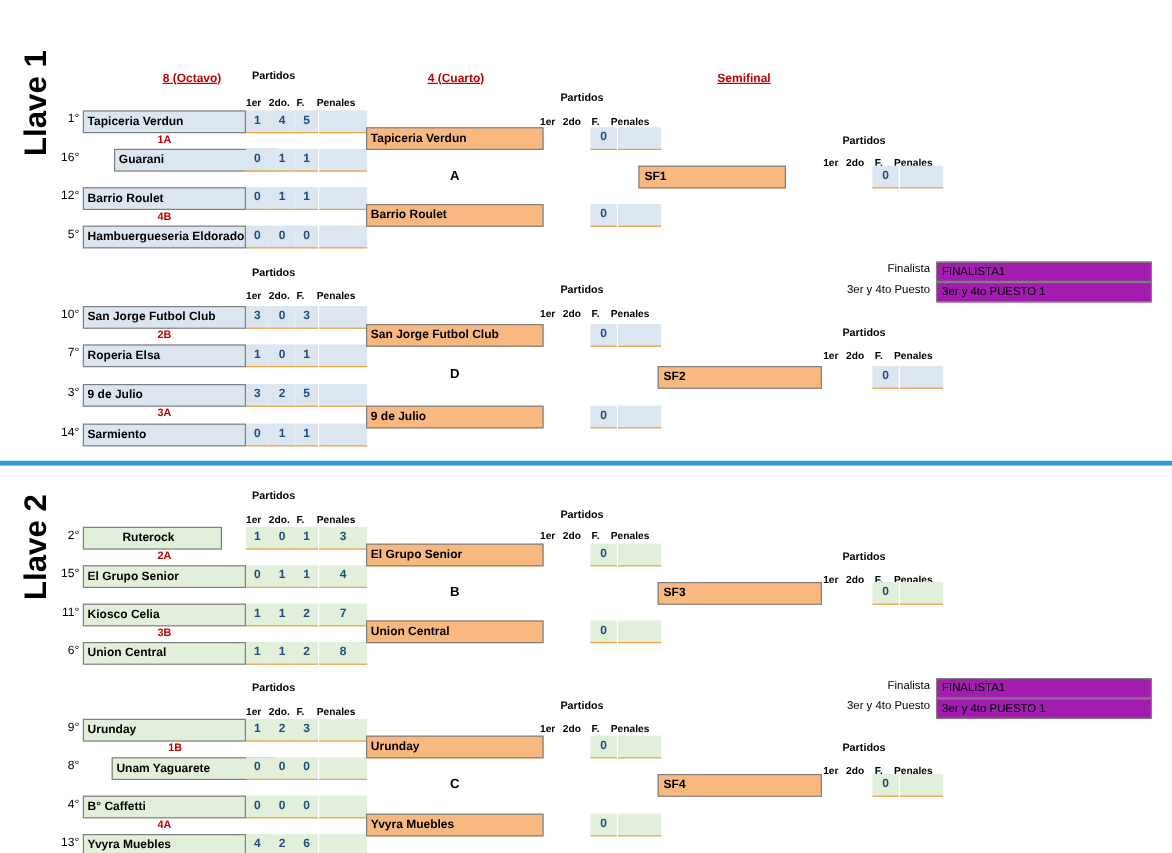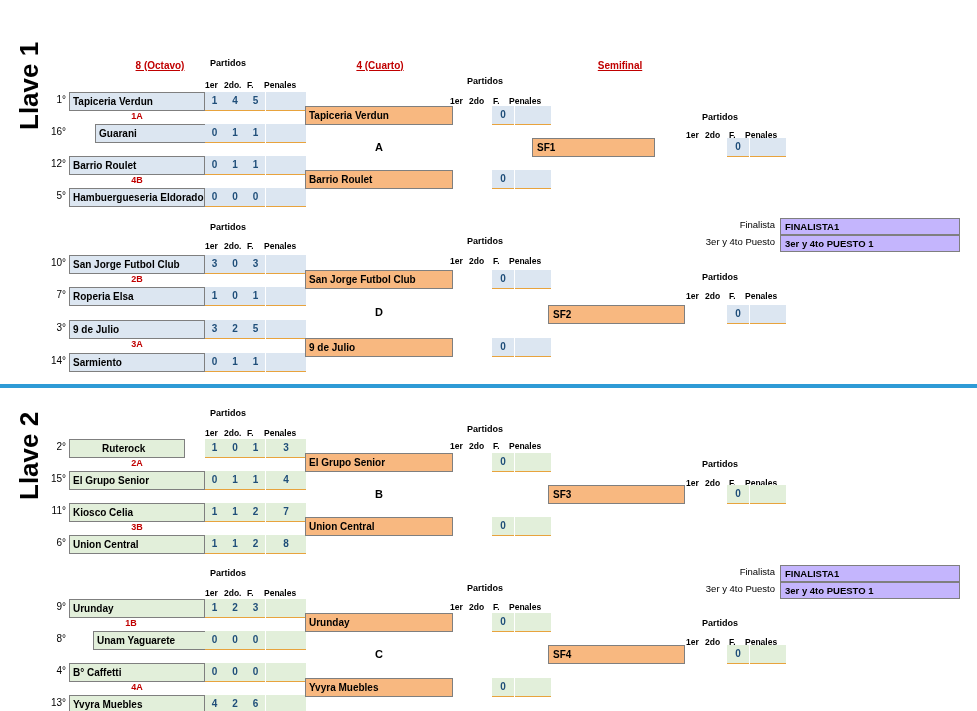--- a/index.html
+++ b/index.html
@@ -72,22 +72,22 @@
     font-size:10px;font-weight:bold;color:#1F4E79;text-align:center;
     background:#DCE6F1;border-bottom:1.5px solid #E8A33D;
   }
   .pen.green{background:#E2EFDA;}
   .blockletter{
     font-size:11px;font-weight:bold;text-align:center;
   }
   .finalista-lbl{font-size:9.5px;text-align:right;white-space:nowrap;}
   .final-box{
     box-sizing:border-box;height:17px;line-height:15px;
-    border:1px solid #7F7F7F;background:#c4b5fd;
-    font-size:9.5px;font-weight:bold;padding-left:4px;white-space:nowrap;
+    border:1px solid #7F7F7F;background:#a21caf;
+    font-size:9.5px;font-weight:normal;padding-left:4px;white-space:nowrap;
   }
   .sfbox{
     box-sizing:border-box;height:19px;line-height:17px;
     border:1px solid #7F7F7F;background:#F8B880;
     font-size:10px;font-weight:bold;padding-left:4px;white-space:nowrap;
   }
 </style>
 </head>
 <body>
 
@@ -273,21 +273,21 @@
   <div class="abs subhead" style="top:588px;left:224px;width:22px;">2do.</div>
   <div class="abs subhead" style="top:588px;left:247px;width:14px;">F.</div>
   <div class="abs subhead" style="top:588px;left:264px;width:44px;">Penales</div>
 
   <div class="abs seed" style="top:601px;left:44px;width:22px;">9°</div>
   <div class="abs team green" style="top:599px;left:69px;width:136px;">Urunday</div>
   <div class="abs cell green uline" style="top:599px;left:205px;width:19px;">1</div>
   <div class="abs cell green uline" style="top:599px;left:224px;width:22px;">2</div>
   <div class="abs cell green uline" style="top:599px;left:246px;width:19px;">3</div>
   <div class="abs pen green" style="top:599px;left:266px;width:40px;"></div>
-  <div class="abs pairlabel" style="top:618px;left:63px;width:136px;">1B</div>
+  <div class="abs pairlabel" style="top:618px;left:78px;width:136px;">1B</div>
 
   <div class="abs seed" style="top:633px;left:44px;width:22px;">8°</div>
   <div class="abs team green" style="top:631px;left:69px;width:136px;margin-left:24px;">Unam Yaguarete</div>
   <div class="abs cell green uline" style="top:631px;left:205px;width:19px;">0</div>
   <div class="abs cell green uline" style="top:631px;left:224px;width:22px;">0</div>
   <div class="abs cell green uline" style="top:631px;left:246px;width:19px;">0</div>
   <div class="abs pen green" style="top:631px;left:266px;width:40px;"></div>
 
   <div class="abs seed" style="top:665px;left:44px;width:22px;">4°</div>
   <div class="abs team green" style="top:663px;left:69px;width:136px;">B° Caffetti</div>

